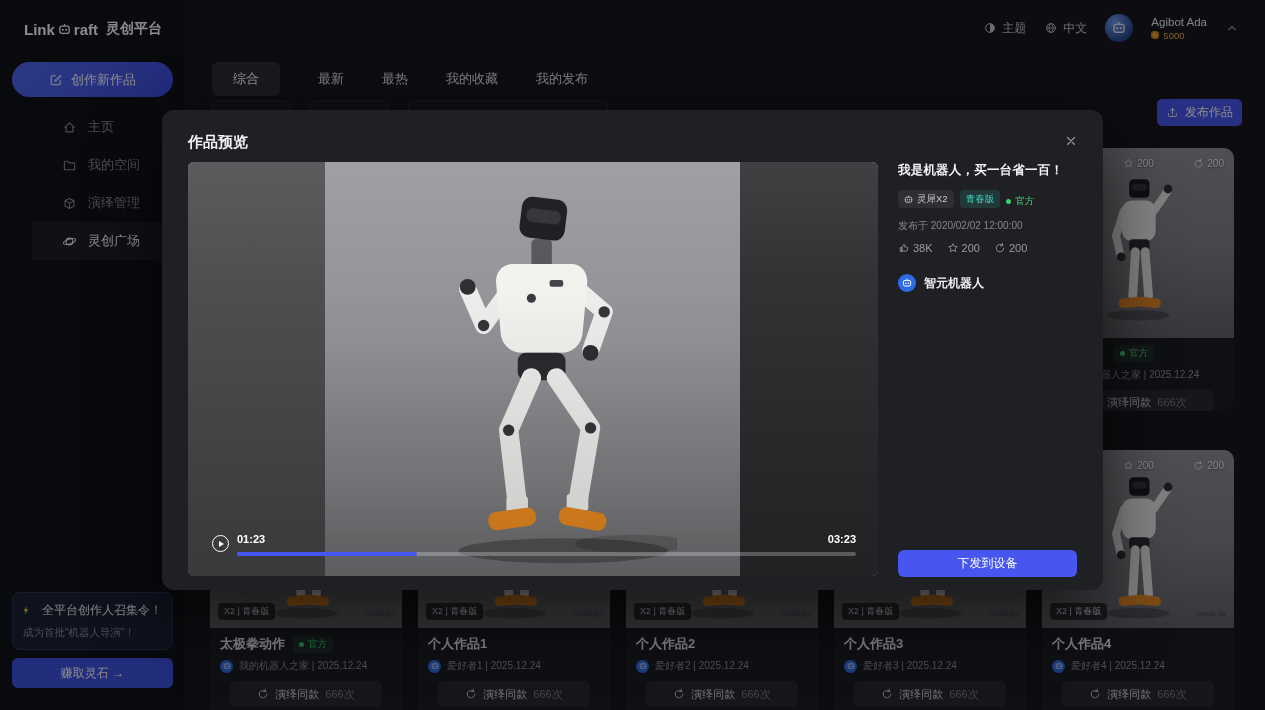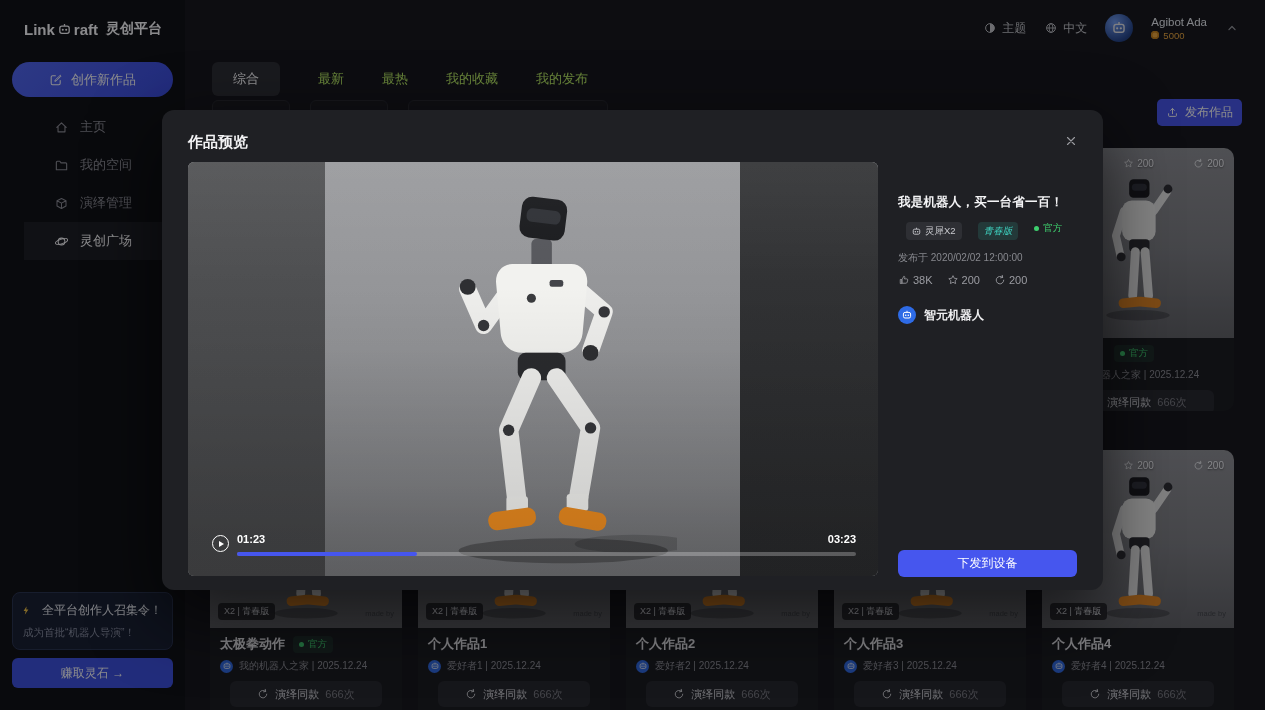--- a/index.html
+++ b/index.html
@@ -11,21 +11,21 @@
   }
   .ic { display:inline-block; vertical-align:middle; color:inherit; }
 
   
   .sidebar { position:absolute; left:0; top:0; width:185px; height:710px; background:#0d0e10; z-index:10; }
   .logo { position:absolute; left:24px; top:20px; font-size:15px; font-weight:700; color:#fff; white-space:nowrap; display:flex; align-items:center; gap:2px;}
   .logo .cn { font-weight:600; margin-left:6px; font-size:14px; }
   .create-btn { position:absolute; left:12px; top:62px; width:161px; height:35px; border-radius:18px;
     background:linear-gradient(135deg,#5066f2,#3a4ce0); color:#fff; font-size:13px;
     display:flex; align-items:center; justify-content:center; gap:8px; cursor:pointer; }
-  .menu { position:absolute; left:0; top:108px; width:185px;padding-left:24px; }
+  .menu { position:absolute; left:8px; top:108px; width:185px;padding-left:24px; }
   .menu2 { top:278px; }
   .menu-item { height:38px; display:flex; align-items:center; gap:11px; padding-left:30px;
     color:#8d8e94; font-size:13px; cursor:pointer; }
   .menu-item.active { background:#1a1b1f; color:#fff;text-align:center; }
   .promo { position:absolute; left:12px; top:592px; width:161px; background:#161d2e;
     border:1px solid #27314d; border-radius:8px; padding:9px 10px; }
   .promo-title { display:flex; align-items:center; gap:13px; font-size:12px; color:#eceef2; white-space:nowrap; }
   .promo-sub { margin-top:7px; font-size:10.5px; color:#8a90a2; white-space:nowrap; }
   .promo-btn { position:absolute; left:12px; top:658px; width:161px; height:30px; border-radius:6px;
     background:#3c50e0; color:#fff; font-size:12px; display:flex; align-items:center; justify-content:center; cursor:pointer; }
@@ -36,21 +36,21 @@
   .tb-item { display:flex; align-items:center; gap:5px; font-size:12px; color:#c6c7cb; cursor:pointer; }
   .avatar { width:28px; height:28px; border-radius:50%; background:radial-gradient(circle at 35% 30%,#6f9bef,#24458c 70%,#16294f);
     display:flex; align-items:center; justify-content:center; cursor:pointer; }
   .user-block { display:flex; flex-direction:column; gap:2px; }
   .user-name { font-size:11.5px; color:#eceff3; }
   .user-coins { display:flex; align-items:center; gap:4px; font-size:9.5px; color:#f0a93c; }
   .coin-dot { width:8px; height:8px; border-radius:50%; background:#f0a93c; box-shadow:inset 0 0 0 1.5px #c77f14; }
 
   
   .tabs { position:absolute; left:212px; top:62px; display:flex; align-items:center; gap:38px; z-index:5; }
-  .tab { font-size:13px; color:#bef264; cursor:pointer; }
+  .tab { font-size:13px; color:#e5e5e5; cursor:pointer; }
   .tab.active { background:#2b2c30; color:#fff; padding:8px 21px; border-radius:6px; }
   .publish-btn { position:absolute; left:1157px; top:99px; width:85px; height:27px; border-radius:5px;
     background:#4656ee; color:#fff; font-size:12px; display:flex; align-items:center; justify-content:center; gap:6px; cursor:pointer; z-index:5; }
   .filters { position:absolute; left:212px; top:100px; display:flex; gap:20px; z-index:4; }
   .filter-box { width:78px; height:32px; background:#17181b; border:1px solid #26272b; border-radius:6px; }
   .search-box { width:200px; height:32px; background:#17181b; border:1px solid #26272b; border-radius:6px;
     display:flex; align-items:center; gap:6px; padding:0 10px; color:#6c6d72; }
 
   
   .gcard { position:absolute; width:192px; background:#18191c; border-radius:10px; overflow:hidden; z-index:3; cursor:pointer; }
@@ -91,25 +91,25 @@
   .robot-main { position:absolute; left:216px; top:28px; width:273px; height:378px; }
   .play-btn { position:absolute; left:24px; top:373px; width:17px; height:17px; border:1.6px solid #fff; border-radius:50%;
     display:flex; align-items:center; justify-content:center; cursor:pointer; }
   .play-tri { width:0; height:0; border-left:5px solid #fff; border-top:3.5px solid transparent; border-bottom:3.5px solid transparent; margin-left:1.5px; }
   .t-cur { position:absolute; left:49px; top:371px; font-size:11px; font-weight:700; color:#fff; }
   .t-tot { position:absolute; right:22px; top:371px; font-size:11px; font-weight:700; color:#fff; }
   .bar { position:absolute; left:49px; top:390px; width:619px; height:4px; border-radius:2px; background:rgba(255,255,255,.26); cursor:pointer; }
   .bar-fill { height:100%; border-radius:2px; background:#4656ee; width:0; }
 
   .info { position:absolute; left:736px; top:52px; width:179px; }
-  .info-title { font-size:12.5px; font-weight:700; color:#f4f4f6; white-space:nowrap; letter-spacing:.2px;margin-top:32px; }
-  .badges { display:flex; align-items:flex-start; gap:16px; margin-top:11px;margin-left:8px; }
+  .info-title { font-size:12.5px; font-weight:700; color:#f4f4f6; white-space:nowrap; letter-spacing:.2px; }
+  .badges { display:flex; align-items:flex-end; gap:6px; margin-top:11px; }
   .b-model { display:inline-flex; align-items:center; gap:4px; background:#2e2f34; color:#c9cacf;
     font-size:9.5px; padding:2.5px 6px; border-radius:4px; }
-  .b-edition { background:rgba(62,210,192,.14); color:#3ed2c0; font-size:9.5px; padding:2.5px 6px; border-radius:4px;font-style:italic; }
+  .b-edition { background:rgba(62,210,192,.14); color:#3ed2c0; font-size:9.5px; padding:2.5px 6px; border-radius:4px; }
   .b-official { display:inline-flex; align-items:center; gap:4px; color:#3ecf6e; font-size:9.5px; }
   .pub-date { margin-top:11px; font-size:10px; color:#87888e; }
   .info-stats { margin-top:9px; display:flex; align-items:center; gap:14px; font-size:11px; color:#9b9ca2; }
   .author-line { margin-top:20px; display:flex; align-items:center; gap:8px; }
   .a-avatar { width:18px; height:18px; border-radius:50%; background:#2e6be6; display:flex; align-items:center; justify-content:center; color:#fff; }
   .a-name { font-size:12px; font-weight:700; color:#f0f0f2; }
   .action-btn { position:absolute; left:736px; top:440px; width:179px; height:27px; border-radius:6px; background:#4656ee;
     color:#fff; font-size:12px; display:flex; align-items:center; justify-content:center; cursor:pointer; }
 </style>
 </head>

